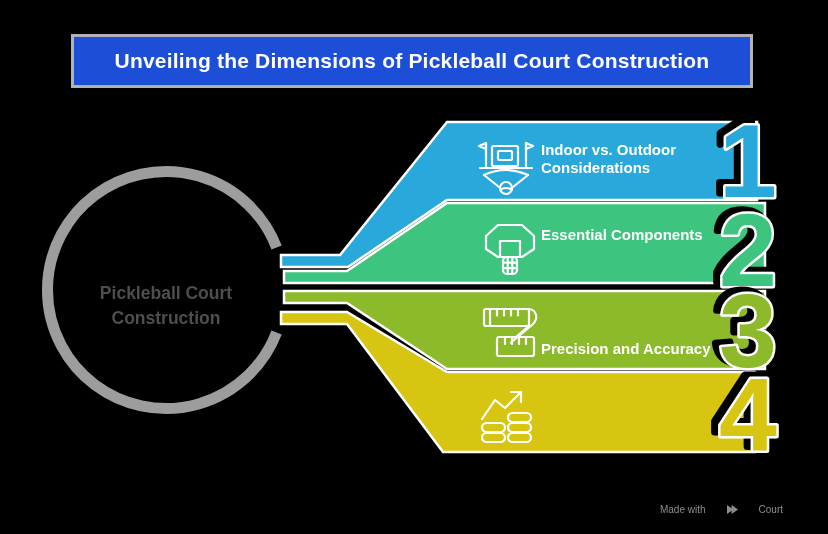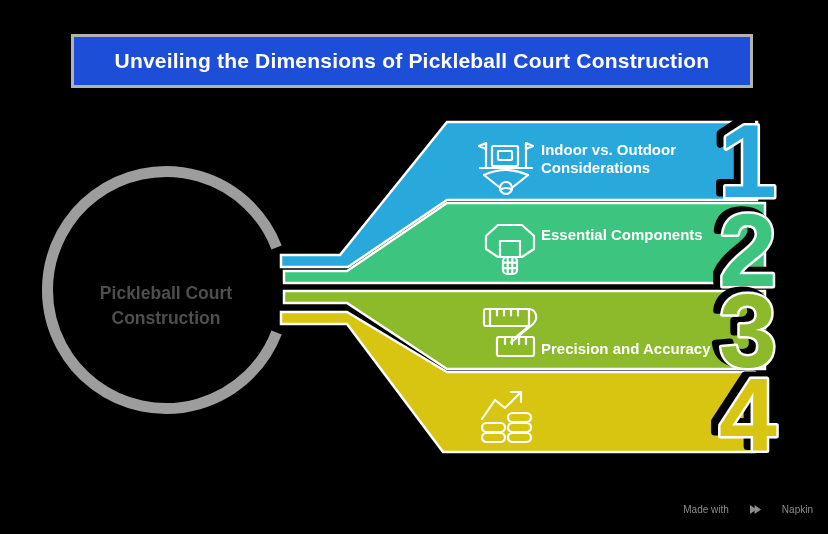--- a/index.html
+++ b/index.html
@@ -31,21 +31,21 @@
   svg.canvas{position:absolute;left:0;top:0;}
   .ribbon{stroke:#fff;stroke-width:2.5;stroke-linejoin:miter;}
   .icon{stroke:#fff;stroke-width:2.2;fill:none;stroke-linecap:round;stroke-linejoin:round;}
   .num{
     font-family:"Liberation Sans",sans-serif;font-weight:bold;font-size:104px;
     text-anchor:middle;paint-order:stroke;stroke-linejoin:round;
   }
   .num.front{stroke:#fff;stroke-width:5px;}
   .num.shadow{fill:#000;stroke:#000;stroke-width:7px;}
   .footer{
-    position:absolute;right:15px;bottom:19px;display:flex;align-items:center;gap:20px;
+    position:absolute;right:45px;bottom:19px;display:flex;align-items:center;gap:20px;
     color:#8D8D8D;font-size:10px;
   }
 </style>
 </head>
 <body>
 
 <div class="stage">
 
   <svg class="canvas" width="828" height="534" viewBox="0 0 828 534">
 
@@ -135,16 +135,16 @@
 Considerations</div>
   <div class="step-label l2">Essential Components</div>
   <div class="step-label l3">Precision and Accuracy</div>
 
   <div class="footer">
     <span>Made with</span>
     <svg width="13" height="11" viewBox="0 0 14 12">
       <path d="M1,1 L8,6 L1,11 Z" fill="#8D8D8D"></path>
       <path d="M6,1 L13,6 L6,11 Z" fill="#8D8D8D"></path>
     </svg>
-    <span>Napkin</span>
+    <span>Court</span>
   </div>
 
 </div>
 
 </body></html>

